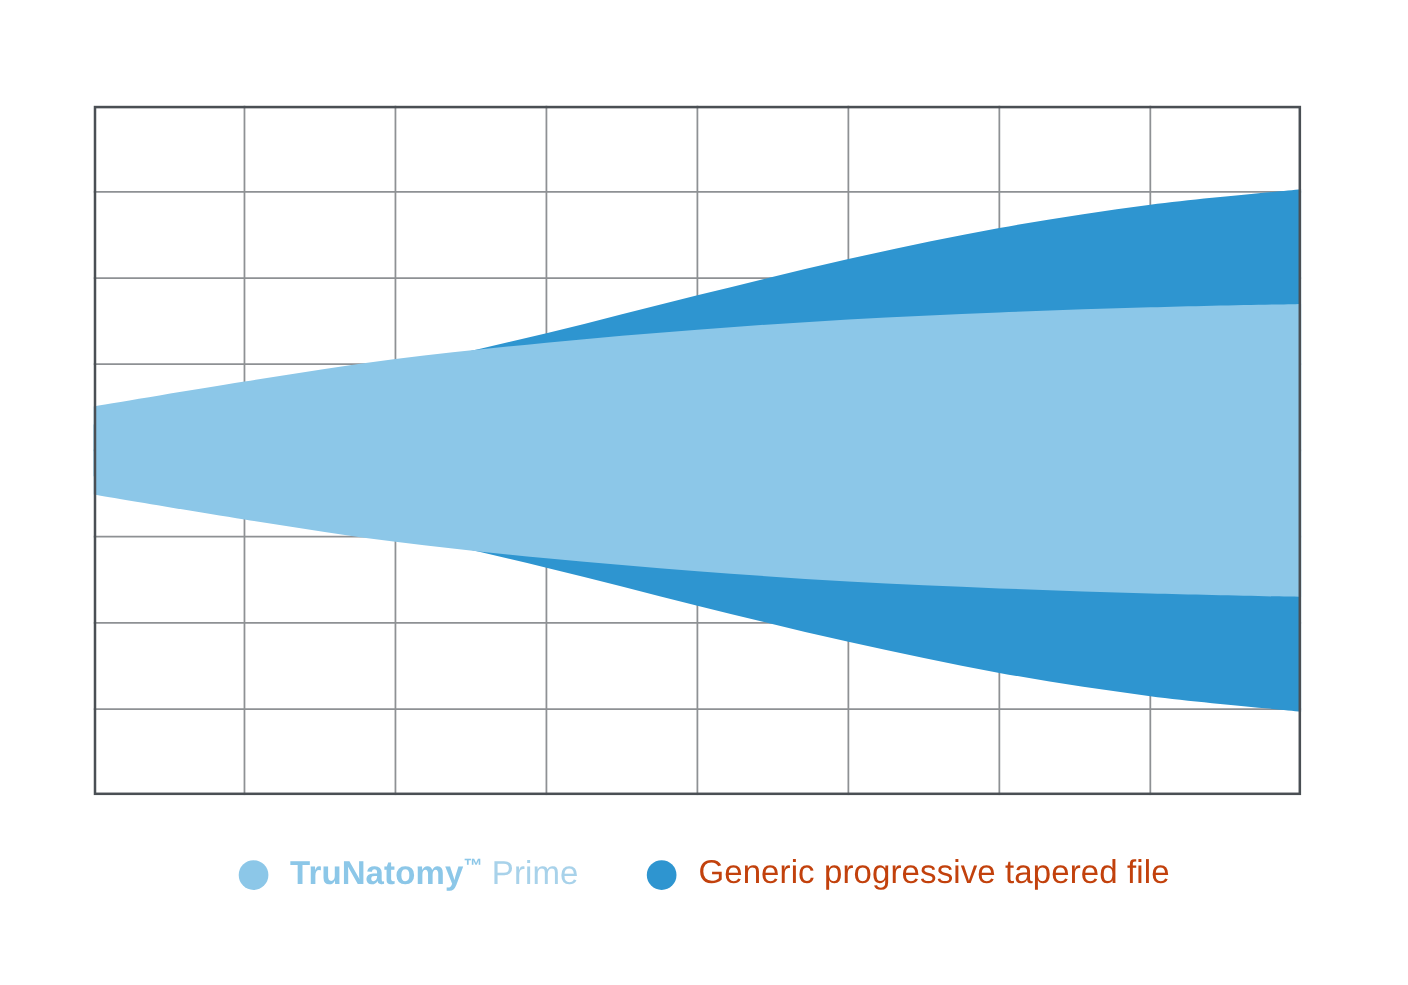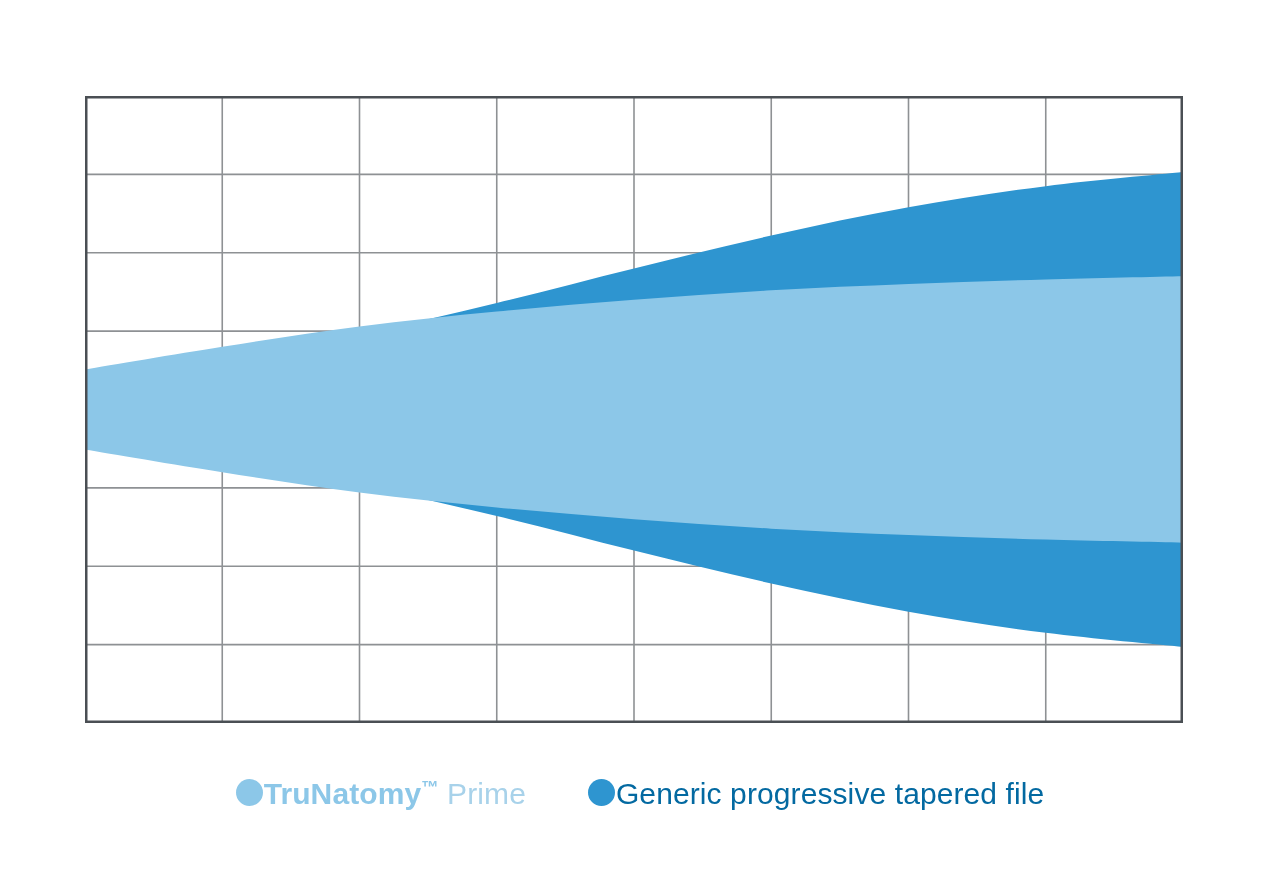--- a/index.html
+++ b/index.html
@@ -48,22 +48,22 @@
     display: flex;
     flex-direction: row;
     align-items: center;
     justify-content: center;
     gap: 62px;
   }
 
   .legend-item {
     display: flex;
     flex-direction: row;
-    align-items: flex-start;
-    gap: 1px;
+    align-items: flex-end;
+    gap: 20px;
     white-space: nowrap;
   }
 
   .legend-swatch {
     width: 27px;
     height: 27px;
     border-radius: 50%;
     flex: 0 0 auto;
   }
 
@@ -132,17 +132,17 @@
 
     <div class="legend-item">
       <span class="legend-swatch" style="background-color: rgb(140, 199, 232);"></span>
       <span class="legend-text" style="color: rgb(140, 199, 232);">
         <span class="strong">TruNatomy</span><span class="tm">™</span><span class="light"> Prime</span>
       </span>
     </div>
 
     <div class="legend-item">
       <span class="legend-swatch" style="background-color: rgb(46, 149, 208);"></span>
-      <span class="legend-text" style="color: #0369a1;">Generic progressive tapered file</span>
+      <span class="legend-text" style="color: #c2410c;">Generic progressive tapered file</span>
     </div>
 
   </div>
 </div>
 
 </body></html>

